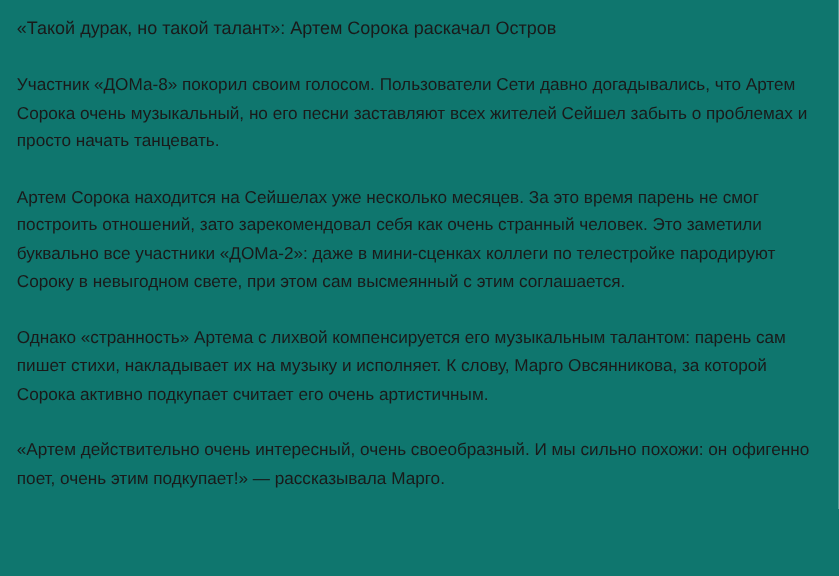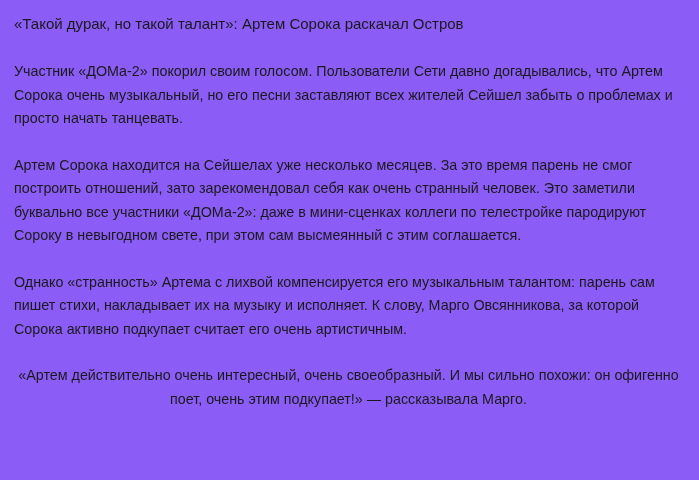--- a/index.html
+++ b/index.html
@@ -11,44 +11,43 @@
     width: 699px;
     height: 480px;
     overflow: hidden;
     font-family: "Liberation Sans", sans-serif;
   }
   .article {
     box-sizing: border-box;
     width: 699px;
     height: 480px;
     padding: 14px 16px 0 14px;
-    background: #8b5cf6;
+    background: #0f766e;
   }
   .headline {
     font-size: 15px;
     line-height: 20px;
     color: #1a1a1a;
     margin: 0 0 26px 0;
     font-weight: normal;
     white-space: nowrap;
   }
   .paragraph {
     font-size: 14.3px;
     line-height: 23.5px;
     color: #1a1a1a;
     margin: 0 0 23px 0;
     text-align: left;
   }
   .paragraph:last-child {
     margin-bottom: 12px;
-    text-align: center;
   }
 </style>
 </head>
 <body>
 
 <div class="article">
   <h1 class="headline">«Такой дурак, но такой талант»: Артем Сорока раскачал Остров</h1>
-  <p class="paragraph">Участник «ДОМа-2» покорил своим голосом. Пользователи Сети давно догадывались, что Артем Сорока очень музыкальный, но его песни заставляют всех жителей Сейшел забыть о проблемах и просто начать танцевать.</p>
+  <p class="paragraph">Участник «ДОМа-8» покорил своим голосом. Пользователи Сети давно догадывались, что Артем Сорока очень музыкальный, но его песни заставляют всех жителей Сейшел забыть о проблемах и просто начать танцевать.</p>
   <p class="paragraph">Артем Сорока находится на Сейшелах уже несколько месяцев. За это время парень не смог построить отношений, зато зарекомендовал себя как очень странный человек. Это заметили буквально все участники «ДОМа-2»: даже в мини-сценках коллеги по телестройке пародируют Сороку в невыгодном свете, при этом сам высмеянный с этим соглашается.</p>
   <p class="paragraph">Однако «странность» Артема с лихвой компенсируется его музыкальным талантом: парень сам пишет стихи, накладывает их на музыку и исполняет. К слову, Марго Овсянникова, за которой Сорока активно подкупает считает его очень артистичным.</p>
   <p class="paragraph">«Артем действительно очень интересный, очень своеобразный. И мы сильно похожи: он офигенно поет, очень этим подкупает!» — рассказывала Марго.</p>
 </div>
 
 </body></html>

